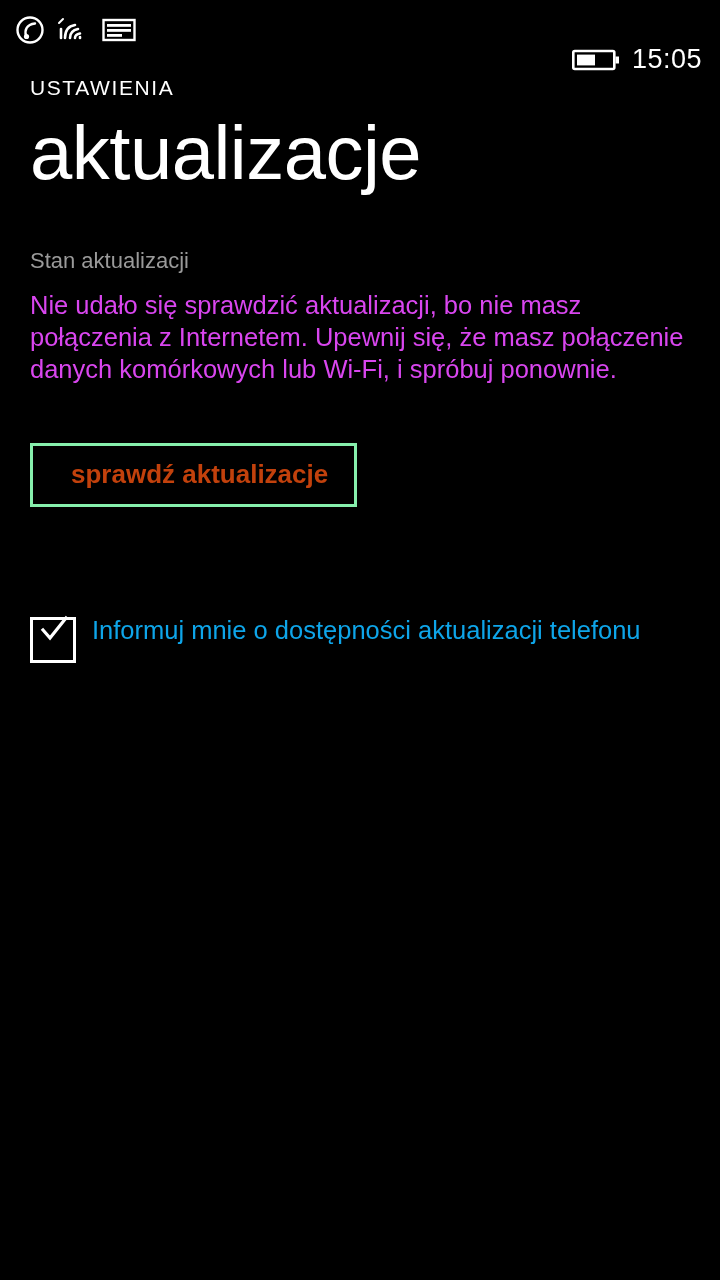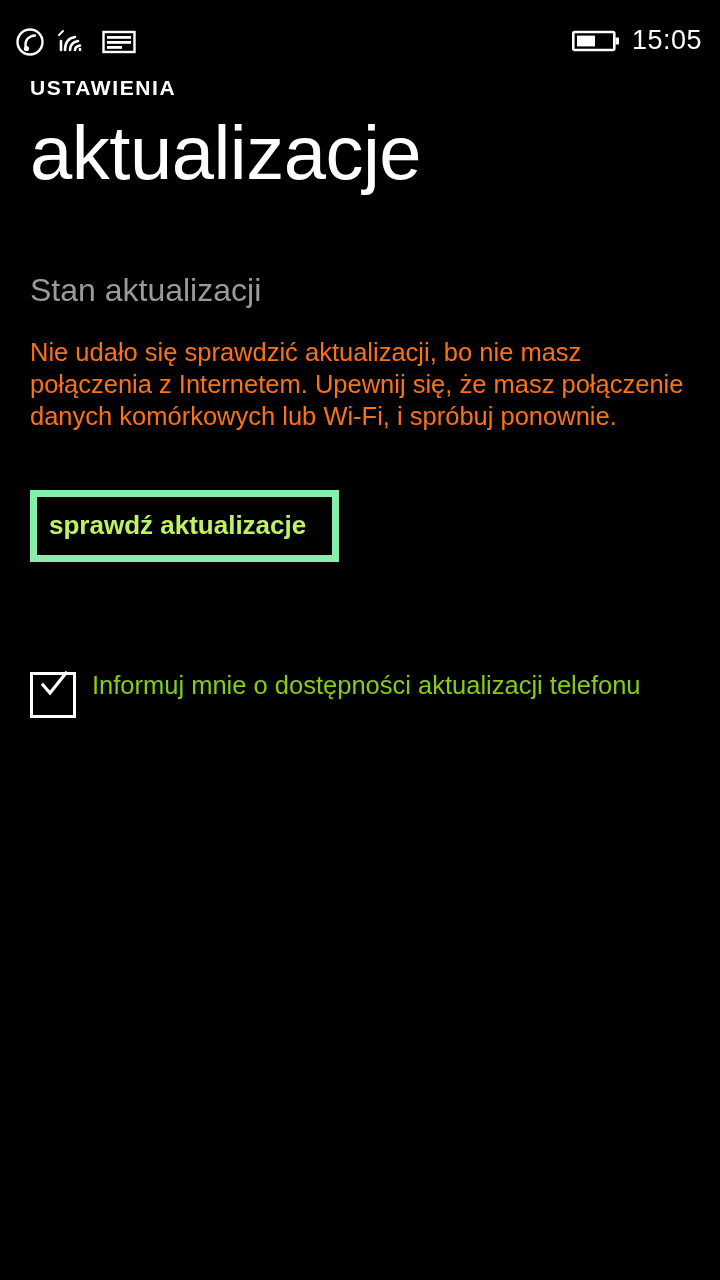--- a/index.html
+++ b/index.html
@@ -12,23 +12,24 @@
   body {
     font-family: "Liberation Sans", sans-serif;
     color: #ffffff;
     -webkit-font-smoothing: antialiased;
   }
 
   
   .status-bar {
     height: 56px;
     display: flex;
-    align-items: flex-end;
-    padding: 8px 18px 0 16px;
+    align-items: flex-start;
+    padding: 16px 18px 0 16px;
     position: relative;
+    flex-direction: column;
   }
   .status-left {
     display: flex;
     align-items: center;
     gap: 12px;
   }
   .status-right {
     margin-left: auto;
     display: flex;
     align-items: center;
@@ -44,57 +45,57 @@
 
   
   .page {
     padding: 0 30px;
   }
   .app-title {
     font-size: 21px;
     letter-spacing: 1.6px;
     margin-top: 20px;
     color: #ffffff;
-    font-weight: 700;
+    font-weight: 400;
   }
   .page-title {
     font-size: 76px;
     line-height: 86px;
     font-weight: 300;
     margin-top: 10px;
     letter-spacing: -0.5px;
     color: #ffffff;
   }
 
   
   .section-label {
-    margin-top: 76px;
-    font-size: 32px;
+    margin-top: 52px;
+    font-size: 22px;
     color: #9a9a9a;
     font-weight: 400;
   }
   .status-text {
-    margin-top: 27px;
+    margin-top: 15px;
     font-size: 25.5px;
     line-height: 32px;
-    color: #f97316;
+    color: #d946ef;
     font-weight: 400;
     max-width: 660px;
   }
 
   .btn {
     margin-top: 58px;
     display: inline-block;
-    border: 7px solid #86efac;
+    border: 3px solid #86efac;
     background: transparent;
-    color: #bef264;
+    color: #c2410c;
     font-family: "Liberation Sans", sans-serif;
     font-size: 26px;
     font-weight: 600;
-    padding: 15px 26px 17px 12px;
+    padding: 15px 26px 17px 38px;
     line-height: 1;
     cursor: pointer;
   }
 
   .checks {
     margin-top: 107px;
   }
   .check-row {
     display: flex;
     align-items: flex-start;
@@ -113,21 +114,21 @@
   .checkbox .tick {
     position: absolute;
     left: 6px;
     top: -5px;
     width: 30px;
     height: 30px;
   }
   .check-label {
     font-size: 25.5px;
     line-height: 33px;
-    color: #84cc16;
+    color: #0ea5e9;
     font-weight: 400;
     max-width: 620px;
   }
 </style>
 </head>
 <body>
 
 <div class="status-bar">
   <div class="status-left">
 

